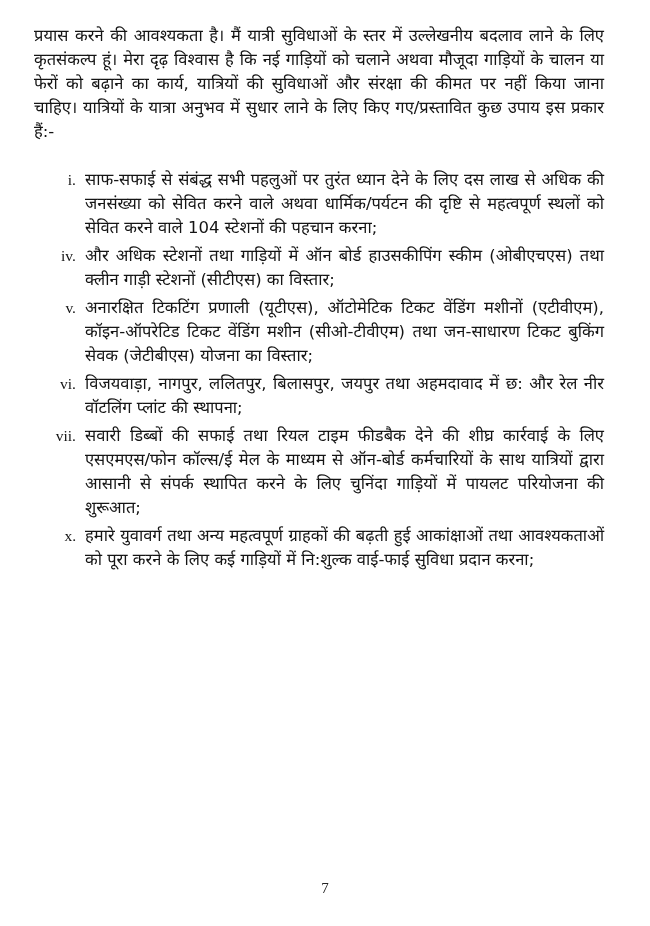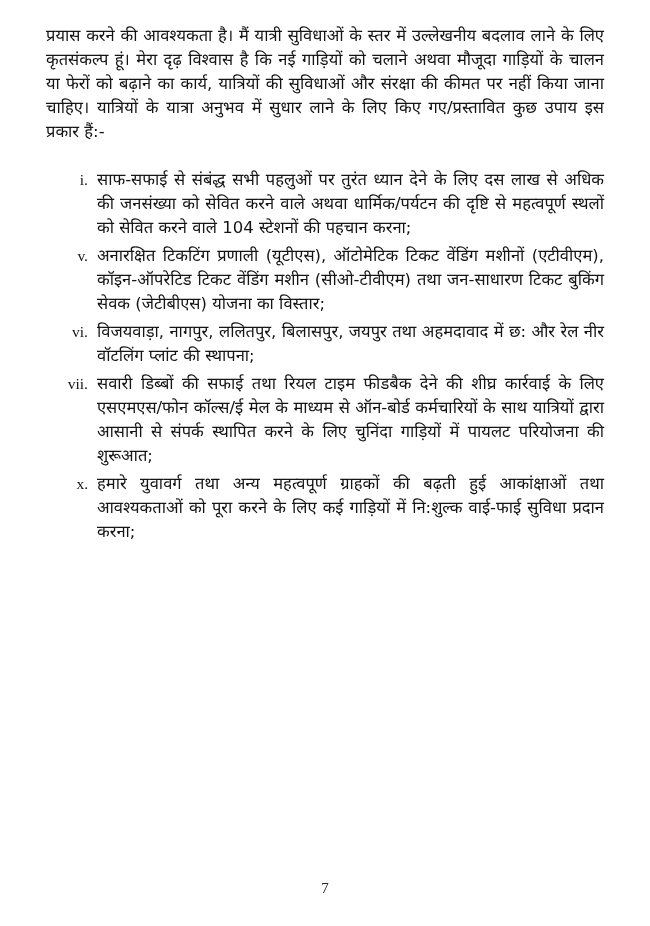--- a/index.html
+++ b/index.html
@@ -7,21 +7,21 @@
     padding: 0;
     background: #ffffff;
   }
   .page {
     position: relative;
     width: 650px;
     height: 926px;
     margin: 0 auto;
     background: #ffffff;
     box-sizing: border-box;
-    padding: 24px 46px 0 46px;
+    padding: 24px 46px 0 34px;
     color: #141414;
     font-family: "DejaVu Sans", sans-serif;
     font-size: 16.5px;
     line-height: 24px;
     overflow: hidden;
   }
   .intro {
     text-align: justify;
     margin: 0 0 24px 0;
   }
@@ -66,20 +66,24 @@
 
   <div class="measures-list">
 
       <div class="item">
         <span class="num">i.</span>
         <span class="text">साफ-सफाई से संबंद्ध सभी पहलुओं पर तुरंत ध्यान देने के लिए दस लाख से अधिक की जनसंख्या को सेवित करने वाले अथवा धार्मिक/पर्यटन की दृष्टि से महत्वपूर्ण स्थलों को सेवित करने वाले 104 स्टेशनों की पहचान करना;</span>
       </div>
 
 
 
+      <div class="item">
+        <span class="num">iv.</span>
+        <span class="text">और अधिक स्टेशनों तथा गाड़ियों में ऑन बोर्ड हाउसकीपिंग स्कीम (ओबीएचएस) तथा क्लीन गाड़ी स्टेशनों (सीटीएस) का विस्तार;</span>
+      </div>
 
       <div class="item">
         <span class="num">v.</span>
         <span class="text">अनारक्षित टिकटिंग प्रणाली (यूटीएस), ऑटोमेटिक टिकट वेंडिंग मशीनों (एटीवीएम), कॉइन-ऑपरेटिड टिकट वेंडिंग मशीन (सीओ-टीवीएम) तथा जन-साधारण टिकट बुकिंग सेवक (जेटीबीएस) योजना का विस्तार;</span>
       </div>
 
       <div class="item">
         <span class="num">vi.</span>
         <span class="text">विजयवाड़ा, नागपुर, ललितपुर, बिलासपुर, जयपुर तथा अहमदावाद में छ: और रेल नीर वॉटलिंग प्लांट की स्थापना;</span>
       </div>

